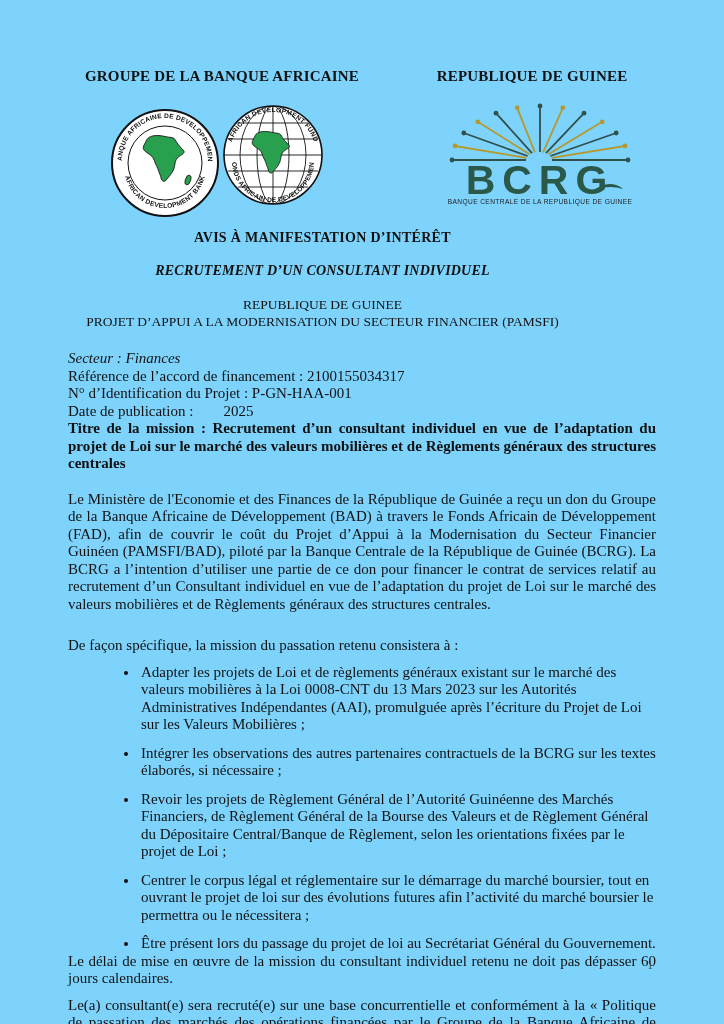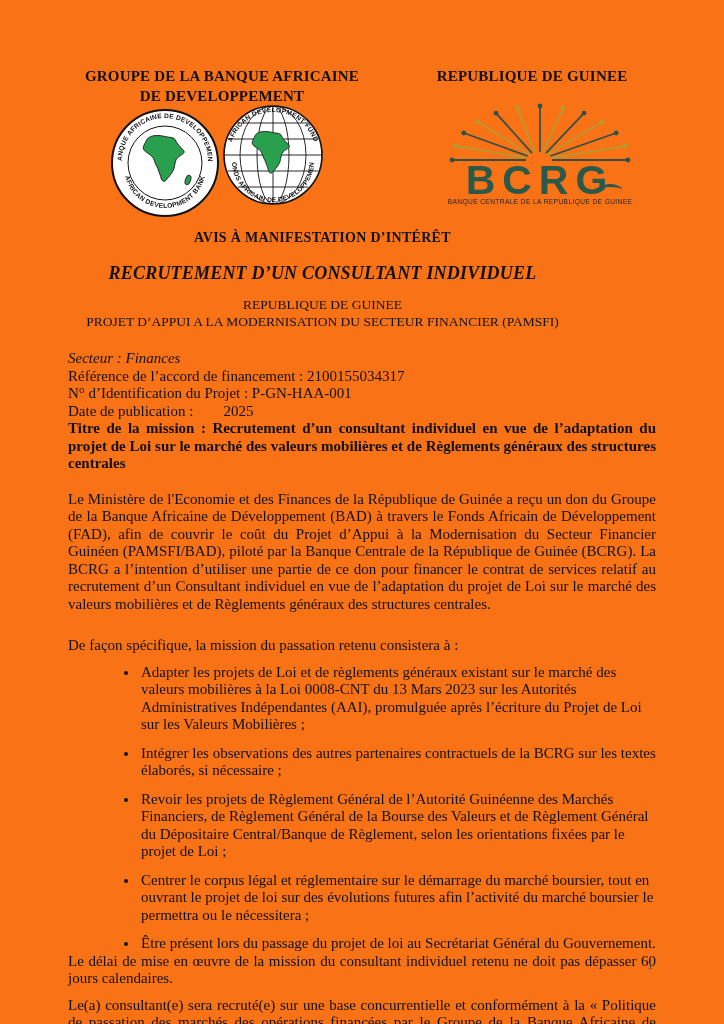--- a/index.html
+++ b/index.html
@@ -1,31 +1,31 @@
 <!DOCTYPE html>
 <html><head>
 <meta charset="utf-8">
 <style>
   html,body{margin:0;padding:0;background:#e8e8e8;}
-  .page{position:relative;width:724px;height:1024px;background:#f97316;
+  .page{position:relative;width:724px;height:1024px;background:#7dd3fc;
         font-family:"Liberation Serif", serif;color:#111;overflow:hidden;}
 
   
   .org-left{position:absolute;left:64px;top:66px;width:316px;text-align:center;
             font-weight:bold;font-size:15px;line-height:20px;letter-spacing:.2px;}
   .org-right{position:absolute;left:408px;top:66px;width:248px;text-align:center;
              font-weight:bold;font-size:15px;line-height:20px;letter-spacing:.2px;}
 
   .afdb-logo{position:absolute;left:110px;top:103px;}
   .bcrg-logo{position:absolute;left:446px;top:98px;}
 
   
   .t-center{position:absolute;left:0;width:645px;text-align:center;}
   .title-notice{top:230px;font-weight:bold;font-size:14px;letter-spacing:.3px;}
-  .title-subject{top:263px;font-weight:bold;font-style:italic;font-size:18px;letter-spacing:.2px;}
+  .title-subject{top:263px;font-weight:bold;font-style:italic;font-size:14px;letter-spacing:.2px;}
   .title-country{top:297px;font-size:13.5px;}
   .title-project{top:314px;font-size:13.5px;}
 
   
   .content{position:absolute;left:68px;top:350px;width:588px;
            font-size:15px;line-height:17.5px;}
   .meta-line{white-space:nowrap;}
   .meta-sector{font-style:italic;}
   .meta-year{margin-left:30px;}
   .mission-title{font-weight:bold;text-align:justify;}
@@ -42,21 +42,20 @@
   .page-number{position:absolute;left:640px;top:959px;width:20px;text-align:center;
                font-size:11.5px;color:#4a4a4a;}
 </style>
 </head>
 <body>
 
 <div class="page">
 
   <div class="org-left">
     <div>GROUPE DE LA BANQUE AFRICAINE</div>
-    <div>DE DEVELOPPEMENT</div>
   </div>
   <div class="org-right">REPUBLIQUE DE GUINEE</div>
 
   <div class="afdb-logo">
     <svg width="216" height="122" viewBox="0 0 216 122">
       <defs>
         <path id="lct" d="M 12,58 A 43,43 0 0 1 98,58"></path>
         <path id="lcb" d="M 14,64 A 41,41 0 0 0 96,64"></path>
         <path id="rct" d="M 120,52 A 43,43 0 0 1 206,52"></path>
         <path id="rcb" d="M 122,58 A 41,41 0 0 0 204,58"></path>

